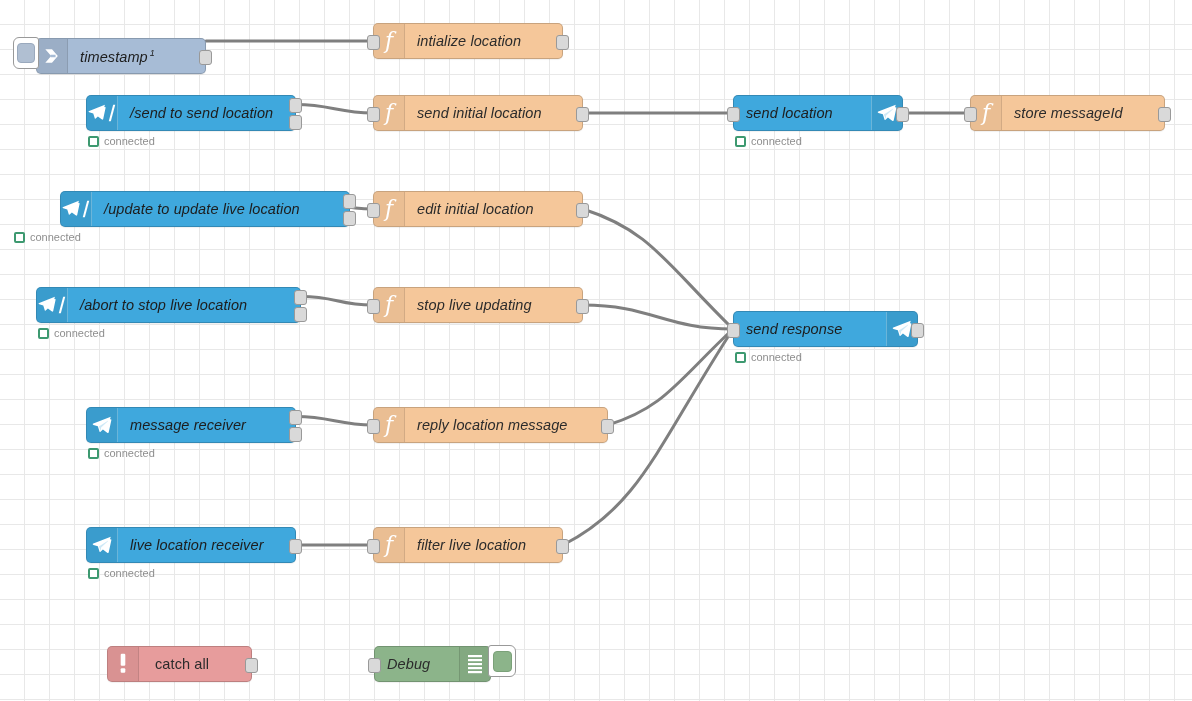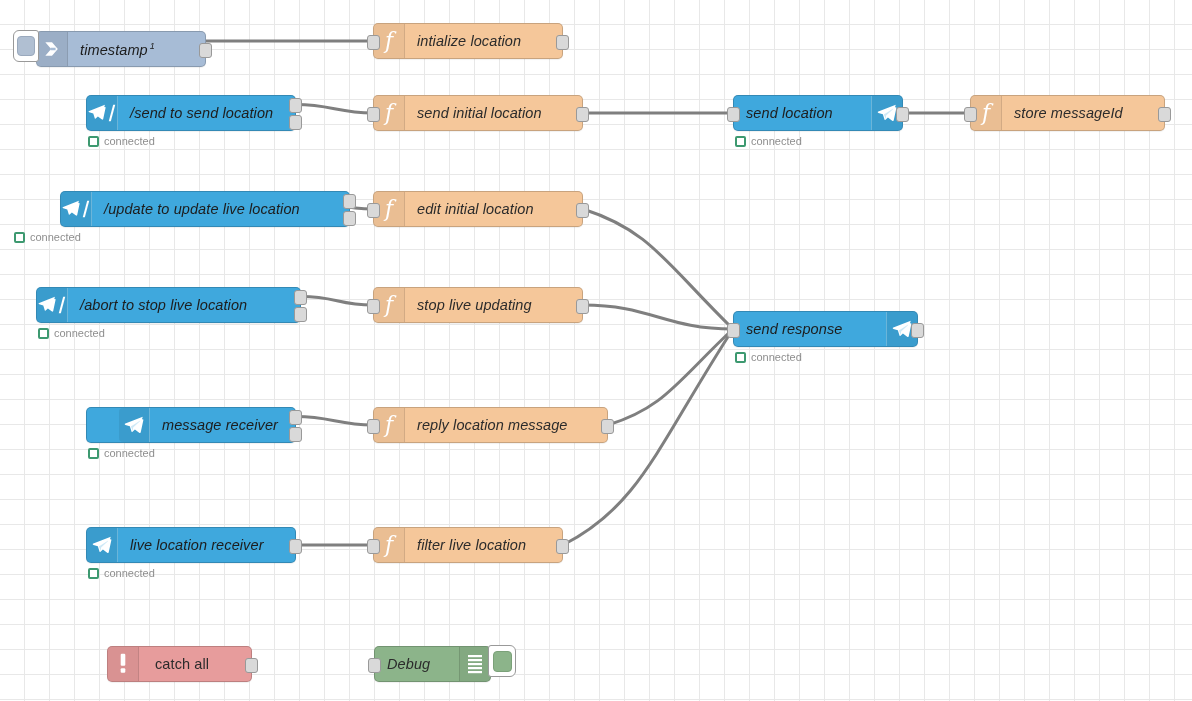--- a/index.html
+++ b/index.html
@@ -177,21 +177,21 @@
       <path d="M 302 200.5 C 337 200.5 338 209 373 209" fill="none" stroke="#7f7f7f" stroke-width="3" stroke-linecap="round"></path>
       <path d="M 583 209 C 650.5 230.6 665.5 263 733 329" fill="none" stroke="#7f7f7f" stroke-width="3" stroke-linecap="round"></path>
       <path d="M 301 296.5 C 336 296.5 338 305 373 305" fill="none" stroke="#7f7f7f" stroke-width="3" stroke-linecap="round"></path>
       <path d="M 583 305 C 650.5 305 665.5 329 733 329" fill="none" stroke="#7f7f7f" stroke-width="3" stroke-linecap="round"></path>
       <path d="M 296 416.5 C 331 416.5 338 425 373 425" fill="none" stroke="#7f7f7f" stroke-width="3" stroke-linecap="round"></path>
       <path d="M 608 425 C 664.25 407.72 676.75 381.8 733 329" fill="none" stroke="#7f7f7f" stroke-width="3" stroke-linecap="round"></path>
       <path d="M 296 545 C 331 545 338 545 373 545" fill="none" stroke="#7f7f7f" stroke-width="3" stroke-linecap="round"></path>
       <path d="M 563 545 C 639.5 506.12 656.5 447.8 733 329" fill="none" stroke="#7f7f7f" stroke-width="3" stroke-linecap="round"></path>
     </svg>
   <div id="nodes-layer">
-      <div class="node n-inject" style="left: 36px; top: 31px; width: 170px;">
+      <div class="node n-inject" style="left: 36px; top: 38px; width: 170px;">
         <div class="body">
           <div class="icon-box">
             <svg class="gi" width="20" height="20" viewBox="0 0 24 24" aria-hidden="true">
               <path fill="#ffffff" d="M4 4h8l7 8-7 8H4l7-8z"></path>
               <path fill="#a7bcd6" d="M11.2 10.6h9.6v2.8h-9.6z" opacity="0"></path>
               <path fill="#a7bcd6" d="M10.3 10.4h6v3.2h-6z"></path>
             </svg>
           </div>
           <div class="label">timestamp<span class="sup">1</span></div>
         </div>
@@ -338,21 +338,21 @@
             </svg>
           </div>
         </div>
         <div class="port in" style="top: 10.5px;"></div>
         <div class="port out" style="top: 10.5px;"></div>
       </div>
       <div class="status" style="left: 735px; top: 351px;">
         <span class="dot"></span>
         <span>connected</span>
       </div>
-      <div class="node n-telegram" style="left: 86px; top: 407px; width: 210px; padding-left: 32px;">
+      <div class="node n-telegram" style="left: 86px; top: 407px; width: 210px;">
         <div class="body">
           <div class="icon-box">
             <svg class="gi" width="20" height="20" viewBox="0 0 24 24" aria-hidden="true">
               <path fill="#ffffff" d="M22.5 2.2 1.6 10.3c-1 .4-1 1.3.1 1.6l5.3 1.6 2 6.2c.25.75.6.9 1.2.35l2.9-2.6 5.5 4.05c.8.45 1.3.2 1.5-.75l3.1-14.4c.25-1.15-.45-1.7-1.7-1.1z"></path>
               <path fill="#3fa8dd" d="M8.2 13.9 18.6 7.1c.5-.3.95.1.55.5l-8.2 7.4-.35 4.1z" opacity="0.25"></path>
             </svg>
           </div>
           <div class="label">message receiver</div>
         </div>
         <div class="port out" style="top: 2px;"></div>

